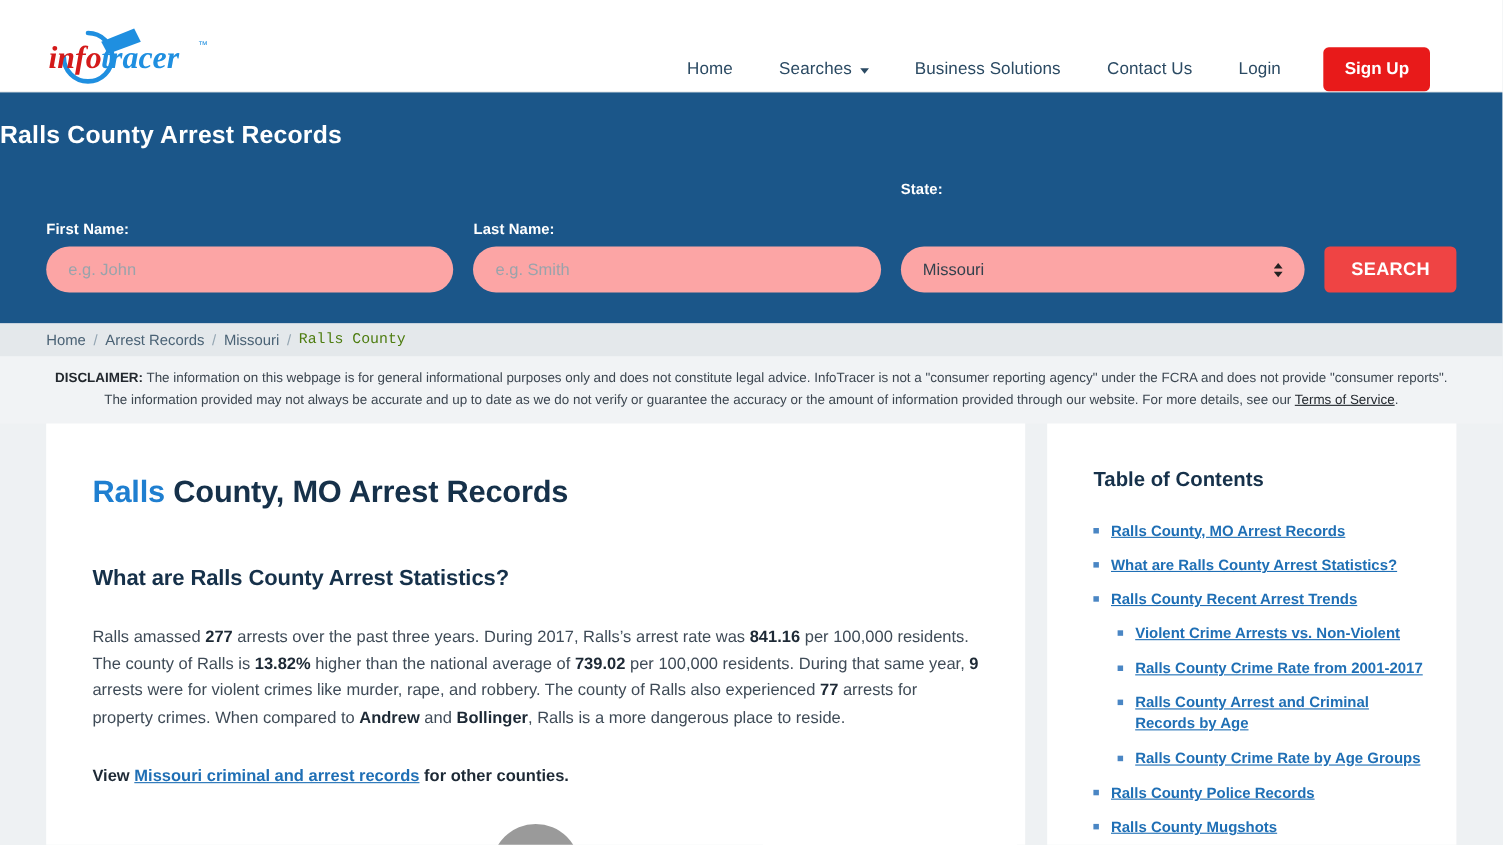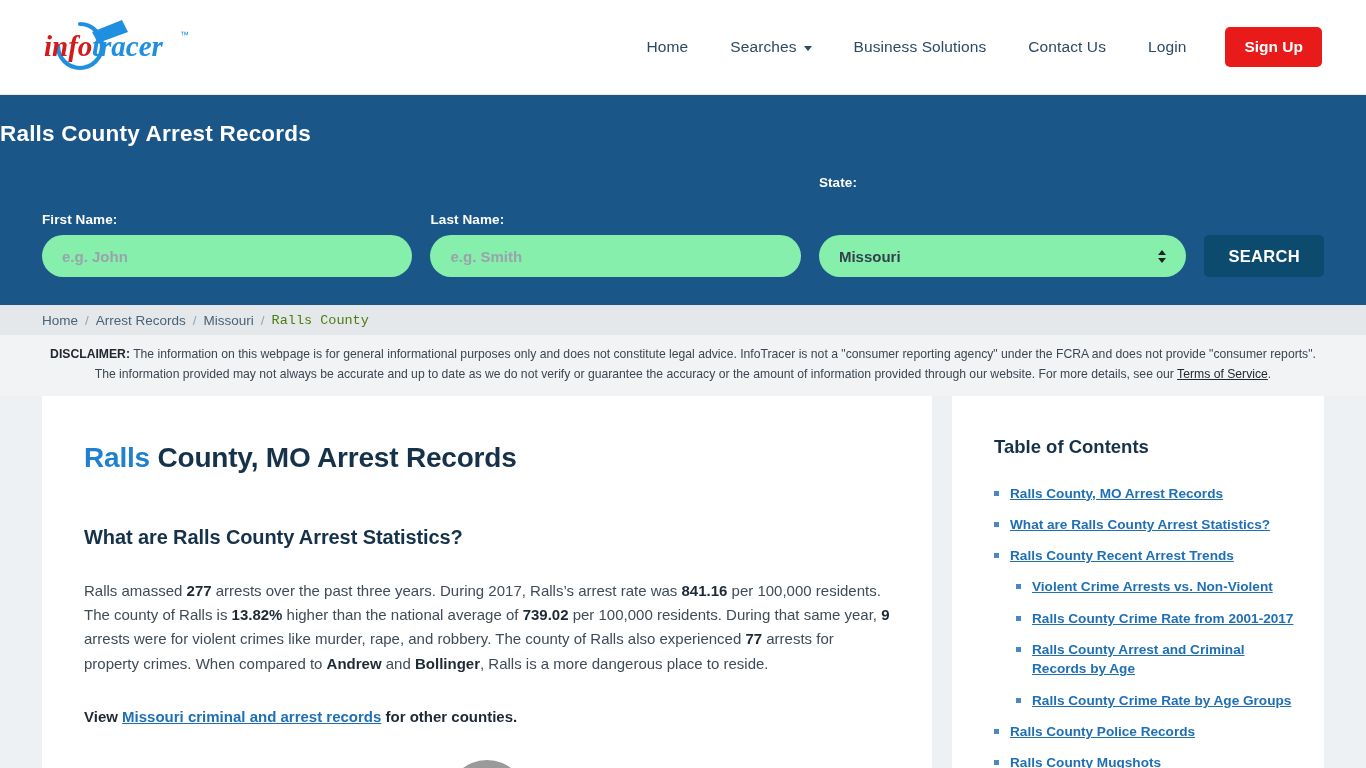--- a/index.html
+++ b/index.html
@@ -5,23 +5,23 @@
   * { box-sizing: border-box; margin: 0; padding: 0; }
   html, body {
     width: 1366px; height: 768px;
     overflow: hidden;
     background: #eef1f3;
     font-family: "Liberation Sans", sans-serif;
   }
 
   
   .header {
-    height: 95px; background: #ffffff;
-    display: flex; align-items: center;
-    padding: 0 44px 0 40px;
+    height: 84px; background: #ffffff;
+    display: flex; align-items: flex-end;
+    padding: 0 66px 0 40px;
     border-bottom: 1px solid #e8eaec;
   }
   .logo { display: flex; align-items: center; position: relative; width: 190px; height: 60px; }
   .logo svg { display: block; }
   .nav { margin-left: auto; display: flex; align-items: center; gap: 0; }
   .nav-item {
     font-size: 15.5px; color: #2b4a63; padding: 0 21px;
     white-space: nowrap; display: flex; align-items: center; gap: 7px;
     cursor: pointer; letter-spacing: .1px;
   }
@@ -48,33 +48,33 @@
   }
   .field { display: flex; flex-direction: column; }
   .field.fn { width: 378px; }
   .field.ln { width: 378px; }
   .field.st { width: 375px; gap: 37px; }
   .field-label {
     color: #ffffff; font-size: 13.5px; font-weight: bold;
     margin-bottom: 8px; letter-spacing: .1px;
   }
   .field input, .field .select-box {
-    height: 42px; border-radius: 21px; border: none; background: #86efac;
+    height: 42px; border-radius: 21px; border: none; background: #fca5a5;
     font-size: 15px; padding: 0 20px; width: 100%;
     font-family: "Liberation Sans", sans-serif; color: #33414d;
-    display: flex; align-items: center; font-weight: bold;
+    display: flex; align-items: center;
   }
   .field input::placeholder { color: #9aa3ab; }
   .select-box { justify-content: space-between; cursor: pointer; }
   .spin { display: flex; flex-direction: column; gap: 3px; align-items: center; }
   .spin i { width: 0; height: 0; border-left: 4px solid transparent; border-right: 4px solid transparent; }
   .spin .up { border-bottom: 5px solid #222; }
   .spin .dn { border-top: 5px solid #222; }
   .search-btn {
-    background: #0c4a6e; color: #fff; border: none; border-radius: 5px;
+    background: #ef4444; color: #fff; border: none; border-radius: 5px;
     font-size: 16.5px; font-weight: bold; letter-spacing: .3px;
     height: 42px; width: 122px; cursor: pointer;
     font-family: "Liberation Sans", sans-serif;
   }
 
   
   .crumbs {
     background: #e4e8eb; height: 30px; display: flex; align-items: center;
     padding: 0 42px; font-size: 13.5px; color: #4a6275; gap: 7px;
   }

